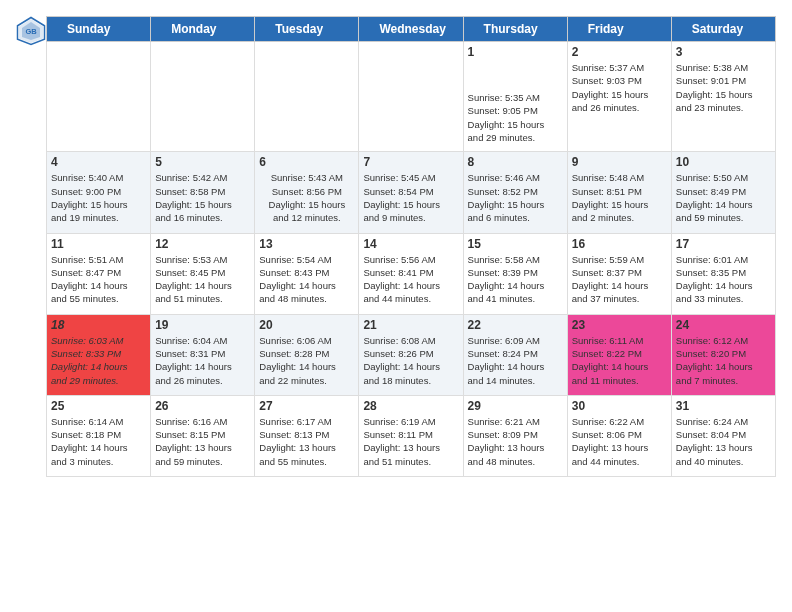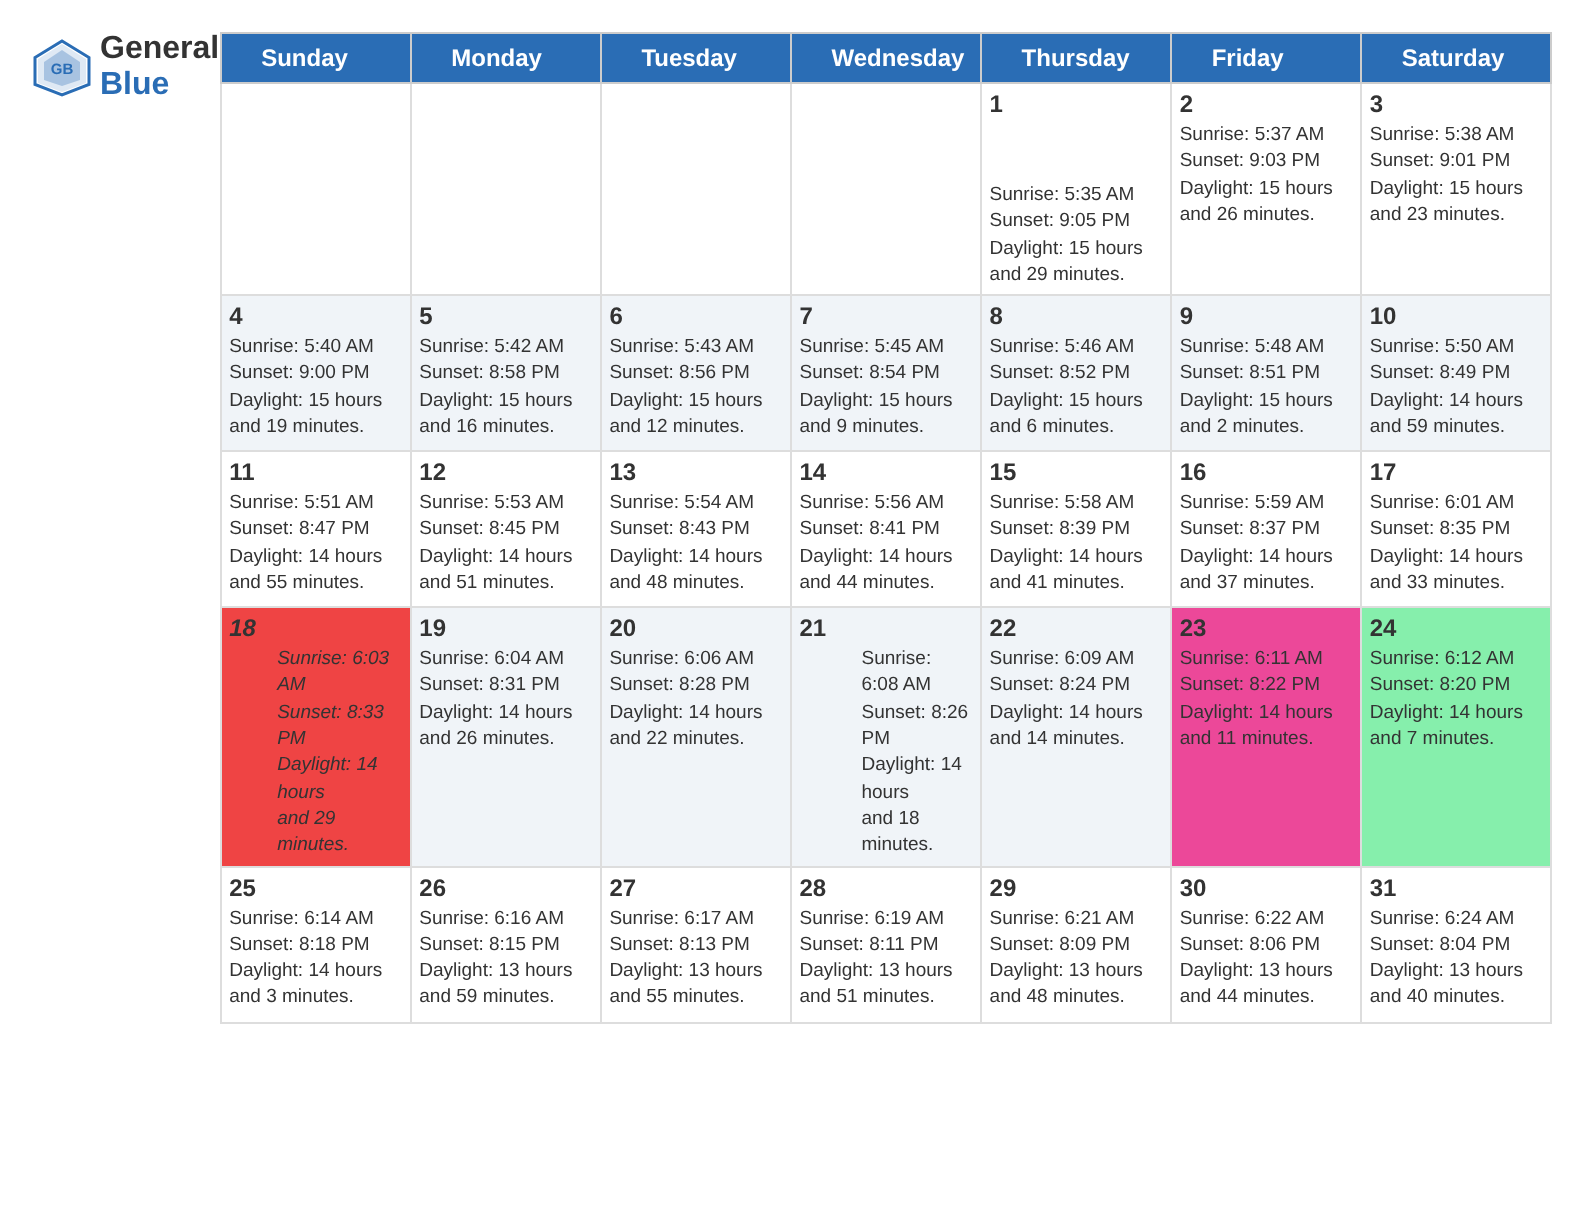--- a/index.html
+++ b/index.html
@@ -92,24 +92,20 @@
 
 <div class="page">
   <div class="header">
     <div class="logo">
       <svg class="logo-icon" viewBox="0 0 40 40">
         <polygon points="20,4 36,14 36,30 20,36 4,30 4,14" fill="#2a6db5" opacity="0.15"></polygon>
         <polygon points="20,2 38,13 38,31 20,38 2,31 2,13" fill="none" stroke="#2a6db5" stroke-width="2"></polygon>
         <polygon points="20,8 32,16 32,28 20,32 8,28 8,16" fill="#2a6db5" opacity="0.3"></polygon>
         <text x="20" y="24" text-anchor="middle" font-size="10" fill="#2a6db5" font-weight="bold">GB</text>
       </svg>
-      <div>
-        <div style="font-size:16px;font-weight:bold;color:#333;line-height:1.1;">General</div>
-        <div style="font-size:16px;font-weight:bold;color:#2a6db5;line-height:1.1;">Blue</div>
-      </div>
     </div>
     <div class="title-block">
       <div class="month-title"></div>
       <div class="location"></div>
     </div>
   </div>
 
   <table class="calendar">
     <thead>
       <tr>
@@ -160,21 +156,21 @@
           </td>
           <td style="background: rgb(240, 244, 248);">
             <span class="day-number">5</span>
             <div class="day-info" style="white-space: pre-line;">Sunrise: 5:42 AM
 Sunset: 8:58 PM
 Daylight: 15 hours
 and 16 minutes.</div>
           </td>
           <td style="background: rgb(240, 244, 248);">
             <span class="day-number">6</span>
-            <div class="day-info" style="white-space: pre-line;">Sunrise: 5:43 AM
+            <div class="day-info" style="white-space: pre-line; text-align: center;">Sunrise: 5:43 AM
 Sunset: 8:56 PM
 Daylight: 15 hours
 and 12 minutes.</div>
           </td>
           <td style="background: rgb(240, 244, 248);">
             <span class="day-number">7</span>
             <div class="day-info" style="white-space: pre-line;">Sunrise: 5:45 AM
 Sunset: 8:54 PM
 Daylight: 15 hours
 and 9 minutes.</div>
@@ -248,61 +244,61 @@
             <span class="day-number">17</span>
             <div class="day-info" style="white-space: pre-line;">Sunrise: 6:01 AM
 Sunset: 8:35 PM
 Daylight: 14 hours
 and 33 minutes.</div>
           </td>
         </tr>
         <tr>
           <td style="background: #ef4444; font-style: italic;">
             <span class="day-number">18</span>
-            <div class="day-info" style="white-space: pre-line; margin-left: 24px;">Sunrise: 6:03 AM
+            <div class="day-info" style="white-space: pre-line;">Sunrise: 6:03 AM
 Sunset: 8:33 PM
 Daylight: 14 hours
 and 29 minutes.</div>
           </td>
           <td style="background: rgb(240, 244, 248);">
             <span class="day-number">19</span>
             <div class="day-info" style="white-space: pre-line;">Sunrise: 6:04 AM
 Sunset: 8:31 PM
 Daylight: 14 hours
 and 26 minutes.</div>
           </td>
           <td style="background: rgb(240, 244, 248);">
             <span class="day-number">20</span>
             <div class="day-info" style="white-space: pre-line;">Sunrise: 6:06 AM
 Sunset: 8:28 PM
 Daylight: 14 hours
 and 22 minutes.</div>
           </td>
           <td style="background: rgb(240, 244, 248);">
             <span class="day-number">21</span>
-            <div class="day-info" style="white-space: pre-line; margin-left: 31px;">Sunrise: 6:08 AM
+            <div class="day-info" style="white-space: pre-line;">Sunrise: 6:08 AM
 Sunset: 8:26 PM
 Daylight: 14 hours
 and 18 minutes.</div>
           </td>
           <td style="background: rgb(240, 244, 248);">
             <span class="day-number">22</span>
             <div class="day-info" style="white-space: pre-line;">Sunrise: 6:09 AM
 Sunset: 8:24 PM
 Daylight: 14 hours
 and 14 minutes.</div>
           </td>
           <td style="background: #ec4899;">
             <span class="day-number">23</span>
             <div class="day-info" style="white-space: pre-line;">Sunrise: 6:11 AM
 Sunset: 8:22 PM
 Daylight: 14 hours
 and 11 minutes.</div>
           </td>
-          <td style="background: #86efac;">
+          <td style="background: #ec4899;">
             <span class="day-number">24</span>
             <div class="day-info" style="white-space: pre-line;">Sunrise: 6:12 AM
 Sunset: 8:20 PM
 Daylight: 14 hours
 and 7 minutes.</div>
           </td>
         </tr>
         <tr>
           <td>
             <span class="day-number">25</span>

